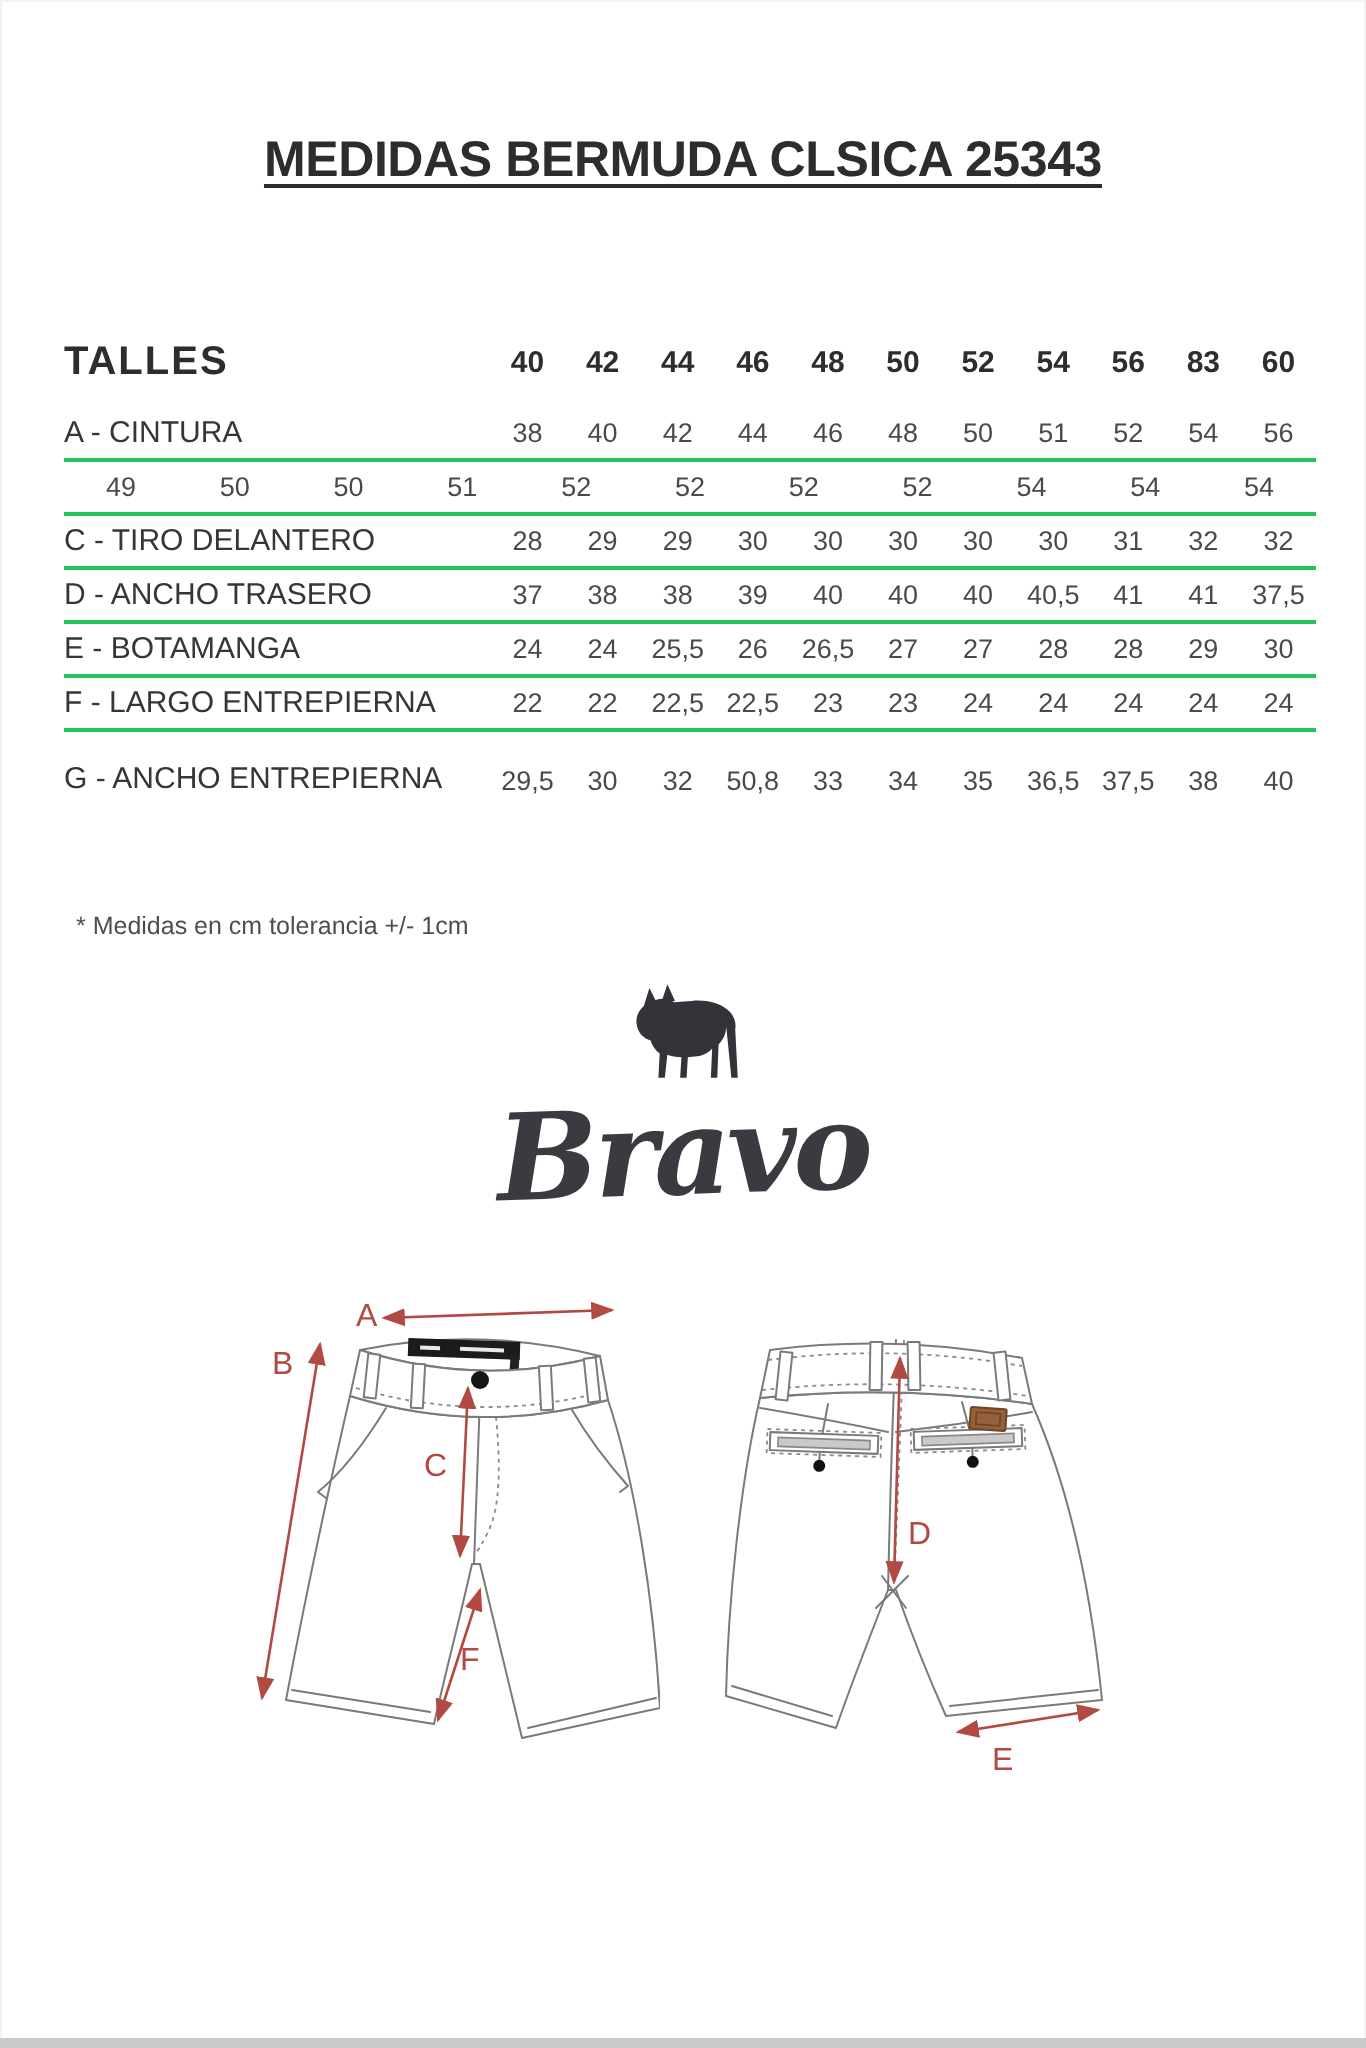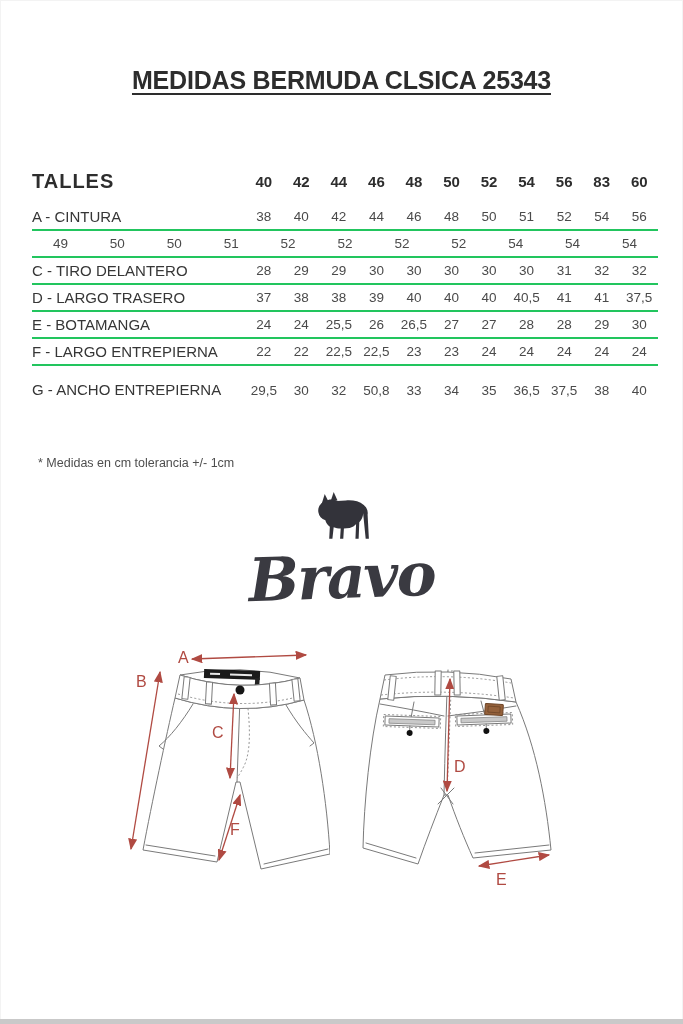--- a/index.html
+++ b/index.html
@@ -128,21 +128,21 @@
             <div class="st-col">30</div>
             <div class="st-col">30</div>
             <div class="st-col">30</div>
             <div class="st-col">30</div>
             <div class="st-col">31</div>
             <div class="st-col">32</div>
             <div class="st-col">32</div>
           </div>
         </div>
         <div class="st-row">
-          <div class="row-label">D - LARGO TRASERO</div>
+          <div class="row-label">D - ANCHO TRASERO</div>
           <div class="st-cols">
             <div class="st-col">37</div>
             <div class="st-col">38</div>
             <div class="st-col">38</div>
             <div class="st-col">39</div>
             <div class="st-col">40</div>
             <div class="st-col">40</div>
             <div class="st-col">40</div>
             <div class="st-col">40,5</div>
             <div class="st-col">41</div>

